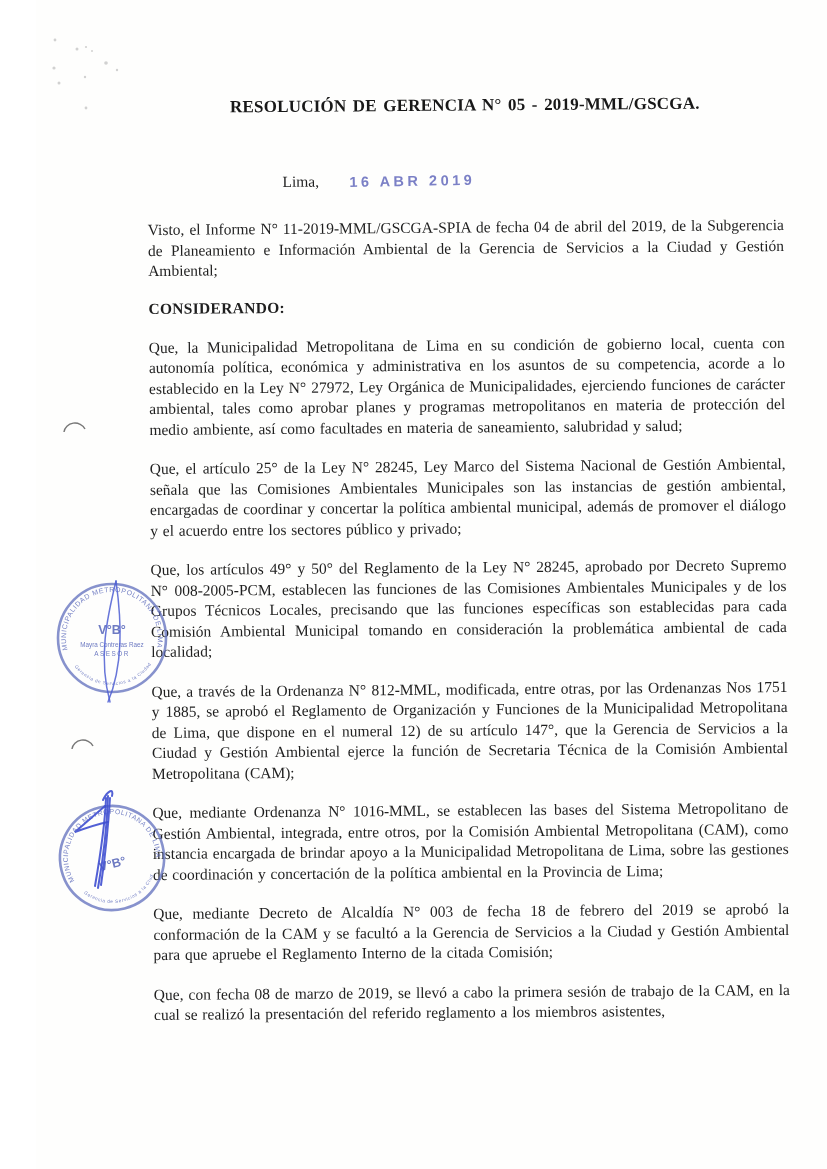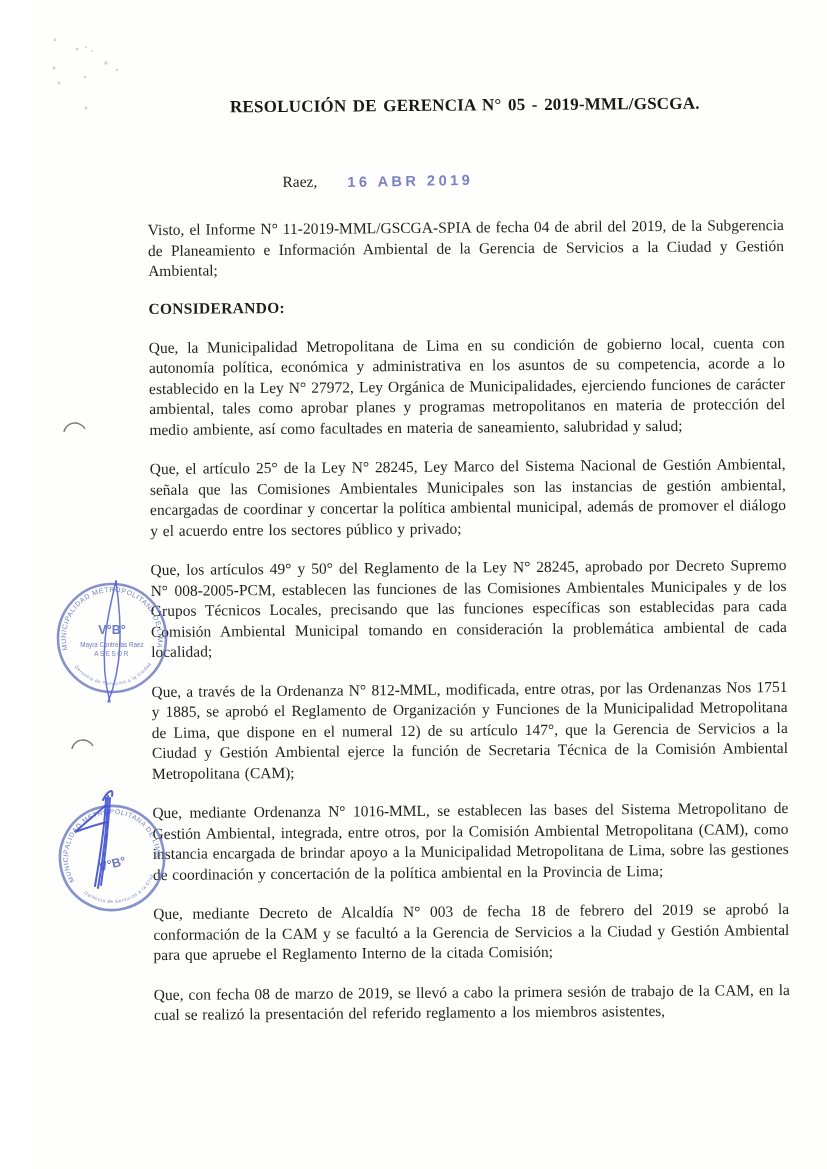--- a/index.html
+++ b/index.html
@@ -88,21 +88,21 @@
 </style>
 </head>
 <body>
 
 <div class="page">
 
   <div class="textcol">
     <h1 class="title">RESOLUCIÓN DE GERENCIA N° 05 - 2019-MML/GSCGA.</h1>
 
     <div class="dateline">
-      <span>Raez,</span><span class="date-stamp">16 ABR 2019</span>
+      <span>Lima,</span><span class="date-stamp">16 ABR 2019</span>
     </div>
 
     <p class="para visto">Visto, el Informe N° 11-2019-MML/GSCGA-SPIA de fecha 04 de abril del 2019, de la Subgerencia de Planeamiento e Información Ambiental de la Gerencia de Servicios a la Ciudad y Gestión Ambiental;</p>
 
     <p class="considerando">CONSIDERANDO:</p>
 
     <p class="para">Que, la Municipalidad Metropolitana de Lima en su condición de gobierno local, cuenta con autonomía política, económica y administrativa en los asuntos de su competencia, acorde a lo establecido en la Ley N° 27972, Ley Orgánica de Municipalidades, ejerciendo funciones de carácter ambiental, tales como aprobar planes y programas metropolitanos en materia de protección del medio ambiente, así como facultades en materia de saneamiento, salubridad y salud;</p>
     <p class="para">Que, el artículo 25° de la Ley N° 28245, Ley Marco del Sistema Nacional de Gestión Ambiental, señala que las Comisiones Ambientales Municipales son las instancias de gestión ambiental, encargadas de coordinar y concertar la política ambiental municipal, además de promover el diálogo y el acuerdo entre los sectores público y privado;</p>
     <p class="para">Que, los artículos 49° y 50° del Reglamento de la Ley N° 28245, aprobado por Decreto Supremo N° 008-2005-PCM, establecen las funciones de las Comisiones Ambientales Municipales y de los Grupos Técnicos Locales, precisando que las funciones específicas son establecidas para cada Comisión Ambiental Municipal tomando en consideración la problemática ambiental de cada localidad;</p>
     <p class="para">Que, a través de la Ordenanza N° 812-MML, modificada, entre otras, por las Ordenanzas Nos 1751 y 1885, se aprobó el Reglamento de Organización y Funciones de la Municipalidad Metropolitana de Lima, que dispone en el numeral 12) de su artículo 147°, que la Gerencia de Servicios a la Ciudad y Gestión Ambiental ejerce la función de Secretaria Técnica de la Comisión Ambiental Metropolitana (CAM);</p>

